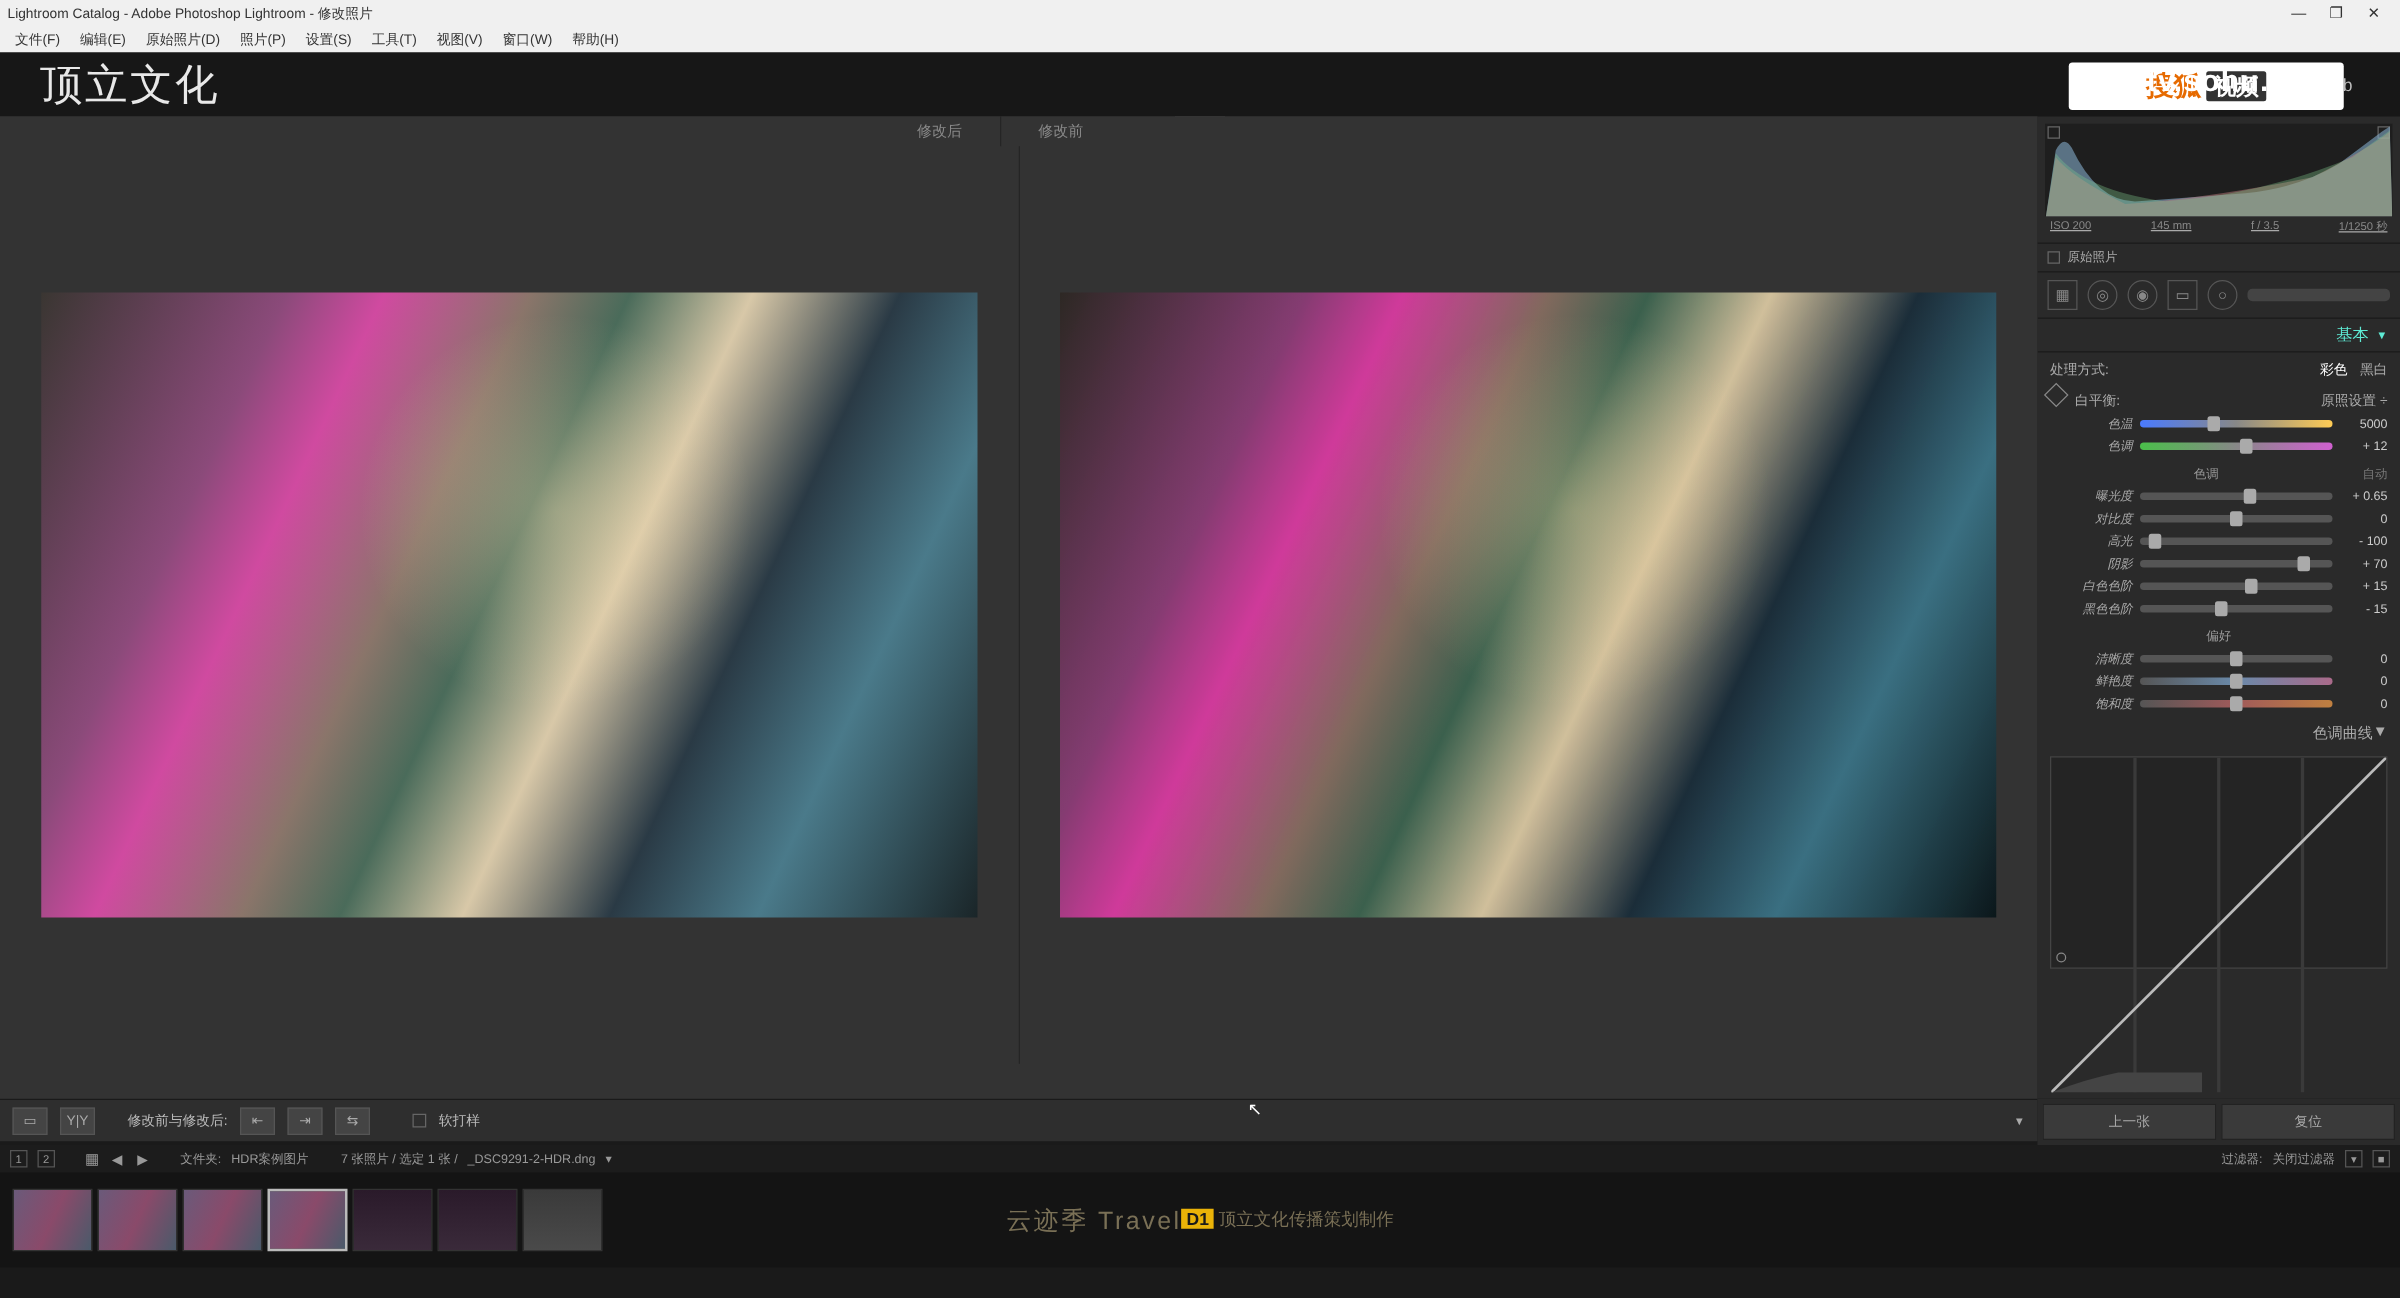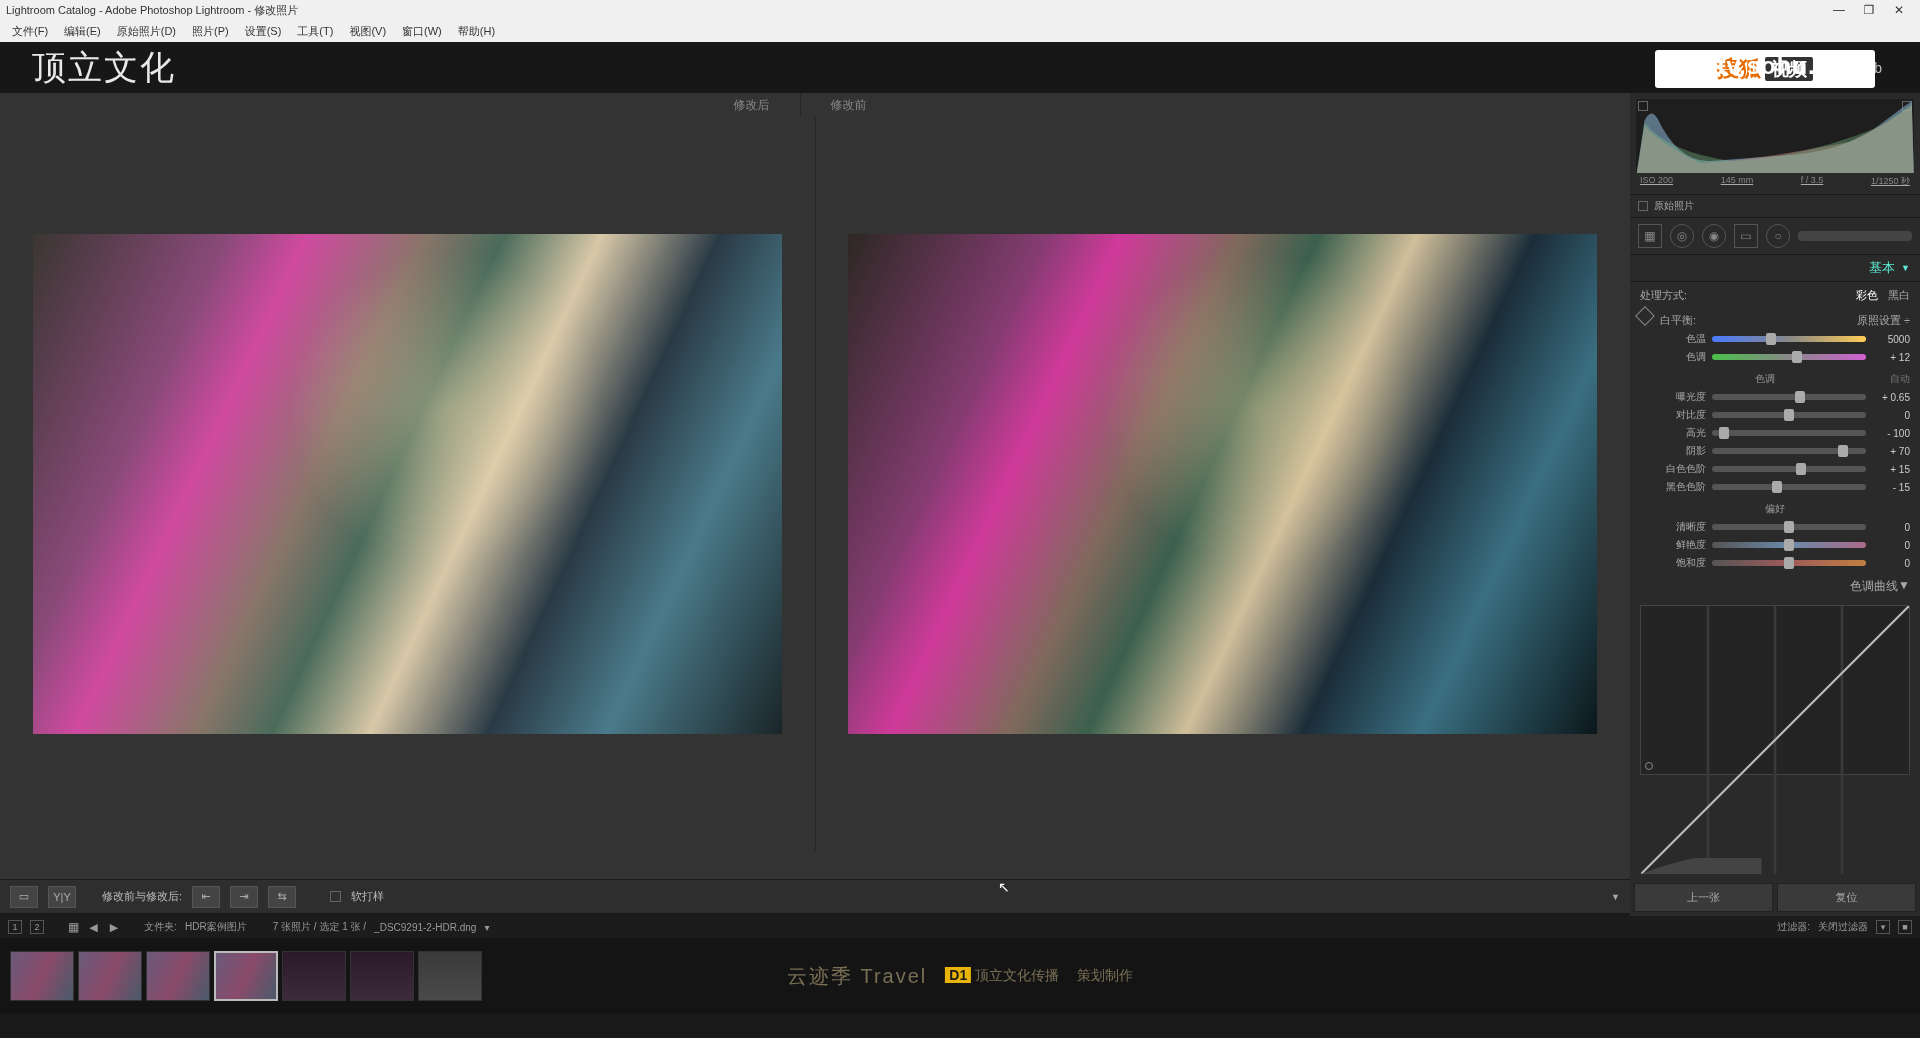--- a/index.html
+++ b/index.html
@@ -59,21 +59,21 @@
 .tool.slider { flex: 1; height: 10px; border: none; background: #444; position: relative; border-radius: 4px; }
 .panel-hdr { display: flex; justify-content: flex-end; align-items: center; padding: 4px 10px; font-size: 13px; color: #5eead4; border-bottom: 1px solid #1a1a1a; }
 .panel-hdr .tri { margin-left: 6px; font-size: 9px; }
 .treatrow { display: flex; justify-content: space-between; padding: 6px 10px; }
 .treatrow .tabs { display: flex; gap: 10px; }
 .treatrow .tabs .on { color: #fff; }
 .wbrow { display: flex; justify-content: space-between; align-items: center; padding: 4px 10px 2px 30px; }
 .eyedrop { position: absolute; left: 8px; width: 14px; height: 14px; border: 1px solid #888; transform: rotate(45deg); }
 .wbrow-wrap { position: relative; }
 .sliderrow { display: flex; align-items: center; padding: 2px 10px 2px 10px; gap: 6px; }
-.sliderrow .lab { width: 66px; text-align: right; font-size: 10px; color: #aaa; }
+.sliderrow .lab { width: 66px; text-align: right; font-size: 10px; color: #aaa; font-style: italic; }
 .sliderrow .track { flex: 1; height: 6px; border-radius: 3px; position: relative; }
 .sliderrow .knob { position: absolute; top: -3px; width: 10px; height: 12px; background: #aaa; border-radius: 2px; transform: translateX(-50%); }
 .sliderrow .val { width: 38px; text-align: right; font-size: 10px; color: #ccc; }
 .subhdr { text-align: center; font-size: 10px; color: #999; padding: 6px 10px 2px; display: flex; justify-content: space-between; }
 .subhdr .auto { color: #777; }
 .tonecurve-hdr { display: flex; justify-content: flex-end; padding: 6px 10px; font-size: 12px; }
 .tonecurve { margin: 4px 10px; height: 170px; background: #242424; position: relative; border: 1px solid #444; }
 .tonecurve .diag { position: absolute; inset: 0; }
 .tonecurve .pt { position: absolute; left: 4px; bottom: 4px; width: 8px; height: 8px; border: 1px solid #888; border-radius: 50%; }
 
@@ -95,21 +95,21 @@
 .fsheader .grid { font-size: 12px; }
 .fsheader .arrow { font-size: 11px; padding: 0 2px; }
 .fsheader .spacer { flex: 1; }
 
 
 .filmstrip { background: #141414; height: 76px; display: flex; align-items: center; padding: 6px 10px; gap: 4px; position: relative; }
 .thumb { width: 64px; height: 50px; background: linear-gradient(115deg,#6a5a7a,#8a4a6a,#4a5a6a); border: 1px solid #333; }
 .thumb.sel { border: 2px solid #bbb; padding: 1px; }
 .thumb.dark { background: linear-gradient(#2a1a2a,#3a2a3a); }
 .thumb.grey { background: linear-gradient(#3a3a3a,#4a4a4a); }
-.filmstrip .center { position: absolute; left: 50%; transform: translateX(-50%); display: flex; align-items: center; gap: 18px; color: #7a7056; font-size: 14px; }
+.filmstrip .center { position: absolute; left: 50%; transform: translateX(-50%); display: flex; align-items: center; color: #7a7056; font-size: 14px; }
 .filmstrip .center .logo { font-size: 20px; letter-spacing: 2px; }
 .filmstrip .center .d1 { background: #eab308; color: #1a1a1a; padding: 0 4px; font-weight: 700; }
 
 
 .g-temp { background: linear-gradient(90deg,#4a7aff,#888,#ffcc55); }
 .g-tint { background: linear-gradient(90deg,#4abf4a,#888,#d060d0); }
 .g-grey { background: #555; }
 .g-vib { background: linear-gradient(90deg,#555,#6a8aaa,#aa6a8a); }
 .g-sat { background: linear-gradient(90deg,#555,#a05a5a,#c08040); }
 </style>

